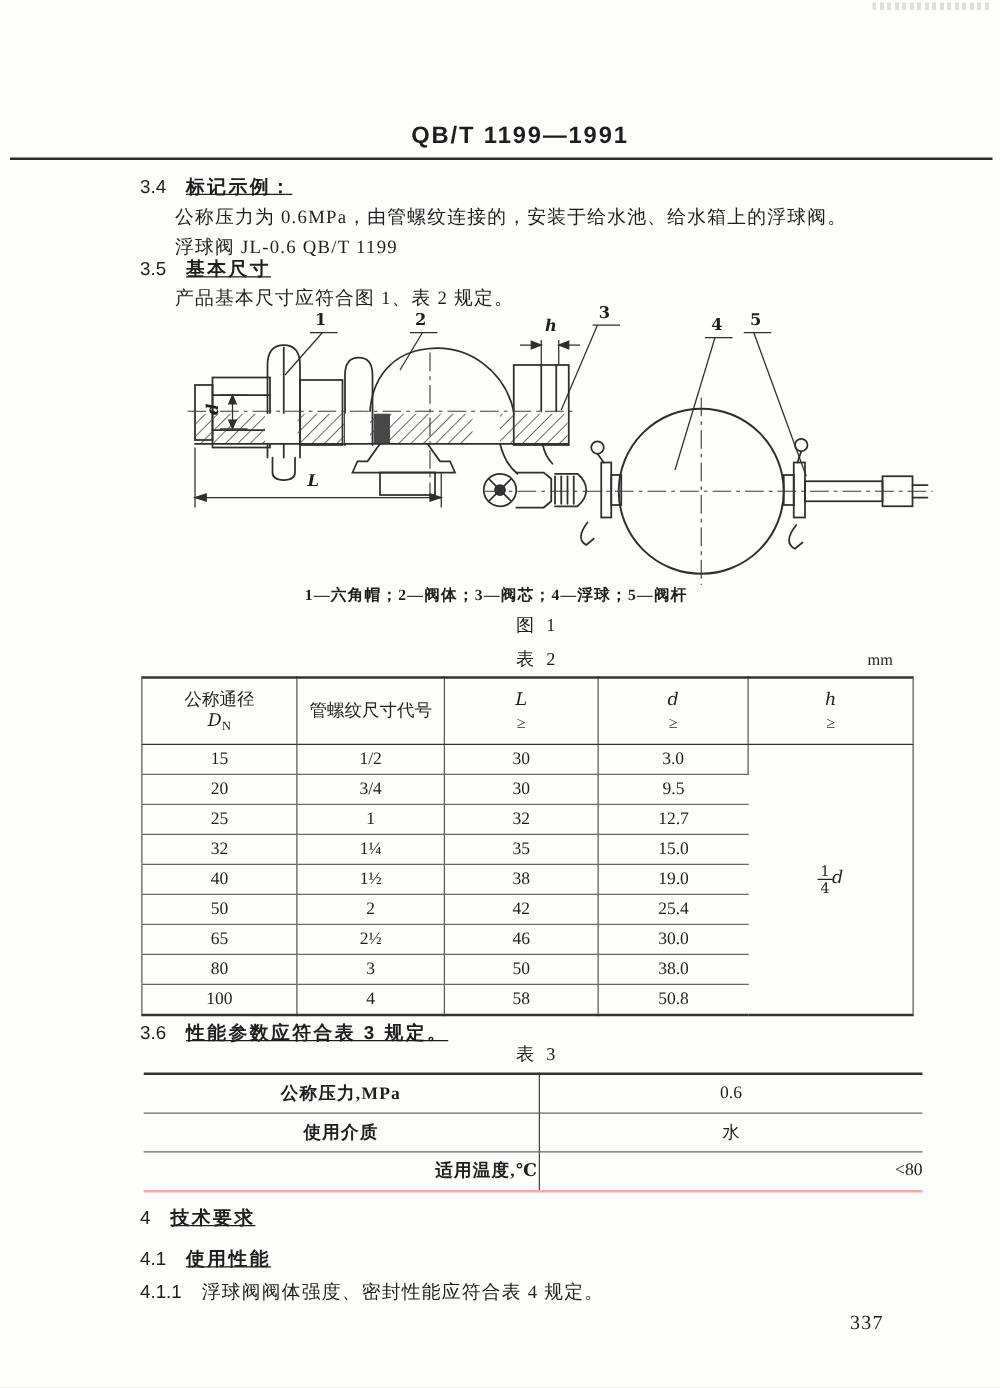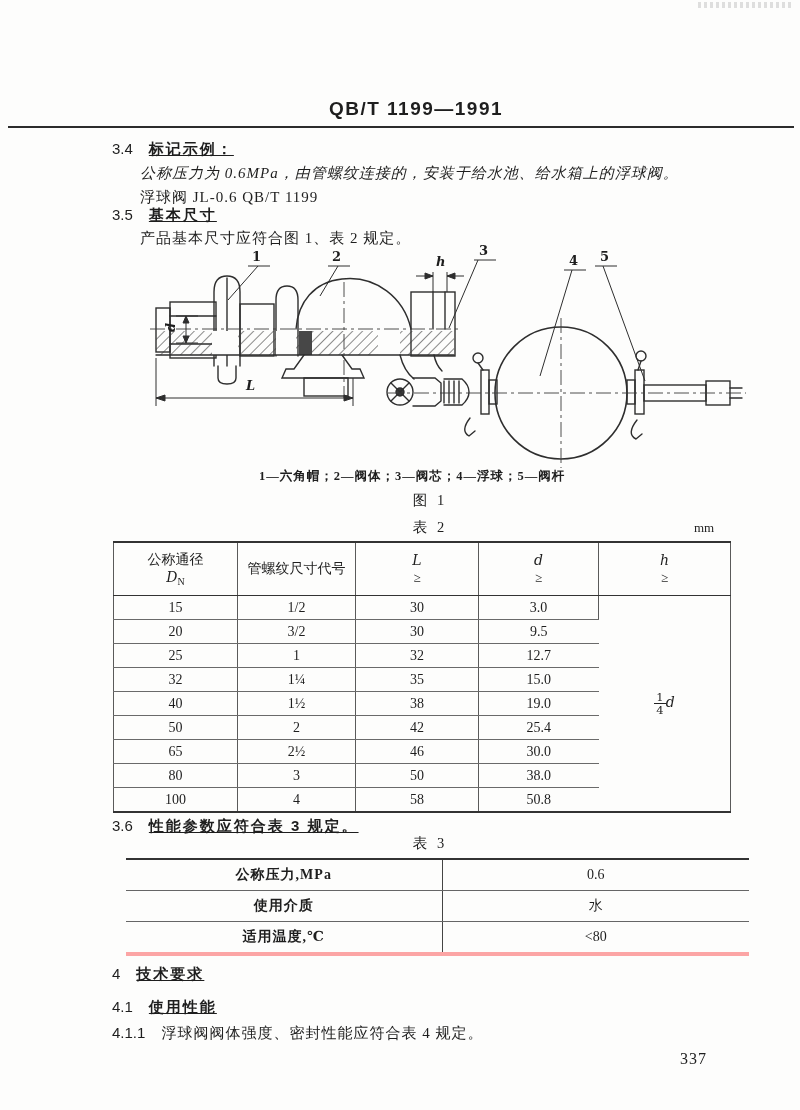--- a/index.html
+++ b/index.html
@@ -19,21 +19,21 @@
   
   .secline{position:absolute;left:112px;font-size:15px;white-space:nowrap;}
   .secnum{font-family:"Liberation Sans","DejaVu Sans",sans-serif;font-weight:normal;margin-right:16px;}
   .sechead{font-family:"Liberation Sans","DejaVu Sans",sans-serif;font-weight:bold;letter-spacing:2px;text-decoration:underline;}
   .body-line{position:absolute;left:140px;font-size:15px;letter-spacing:1px;white-space:nowrap;}
   
   #figure{position:absolute;left:148px;top:248px;width:620px;height:222px;}
   #figure svg{position:absolute;left:0;top:0;}
   .callout{position:absolute;font-family:"DejaVu Serif",serif;font-weight:bold;font-size:13px;}
   .dimlab{position:absolute;font-family:"DejaVu Serif",serif;font-style:italic;font-weight:bold;font-size:13px;}
-  #fig-caption{position:absolute;left:107px;top:468px;width:610px;text-align:center;
+  #fig-caption{position:absolute;left:92px;top:468px;width:610px;text-align:center;
                font-size:12.5px;font-weight:bold;letter-spacing:1px;}
   .center-label{position:absolute;left:130px;width:600px;text-align:center;font-size:14.5px;letter-spacing:3px;}
   
   #mm-label{position:absolute;left:694px;top:520px;font-size:13px;}
   table{border-collapse:collapse;table-layout:fixed;}
   #table2{position:absolute;left:113px;top:541px;width:617px;
           border-top:2px solid #333;border-bottom:2px solid #333;
           border-left:1px solid #5a5a5a;border-right:1px solid #5a5a5a;}
   #table2 th,#table2 td{border-right:1px solid #5a5a5a;border-bottom:1px solid #6a6a6a;
           text-align:center;vertical-align:middle;font-weight:normal;font-size:14px;padding:0;}
@@ -43,42 +43,42 @@
   #table2 th:last-child,#table2 td:last-child{border-right:none;}
   .sym{font-family:"DejaVu Serif",serif;font-style:italic;font-size:14px;}
   .sub{font-size:10px;vertical-align:-3px;font-style:normal;}
   .ge{display:block;font-size:13px;margin-top:1px;}
   .hcell{vertical-align:middle;}
   .vfrac{display:inline-block;text-align:center;vertical-align:middle;font-size:11.5px;line-height:1.05;
          font-family:"DejaVu Serif",serif;}
   .vfrac .num{display:block;border-bottom:1px solid #222;padding:0 2px;}
   .vfrac .den{display:block;}
   
-  #table3{position:absolute;left:126px;top:858px;width:623px;
-          border-top:2px solid #333;border-bottom:4px solid #fca5a5;}
+  #table3{position:absolute;left:115px;top:858px;width:623px;
+          border-top:2px solid #333;border-bottom:2px solid #fca5a5;}
   #table3 td{height:30px;text-align:center;font-size:14px;border-bottom:1px solid #666;padding:0;}
-  #table3 tr:last-child td{border-bottom:none;}
+  #table3 tr:last-child td{border-bottom:none;text-align:right;}
   #table3 td.lab{border-right:1px solid #444;font-weight:bold;letter-spacing:1px;}
   #page-num{position:absolute;left:680px;top:1050px;font-size:16px;letter-spacing:1px;}
 </style>
 </head>
 <body>
 
 <div id="page">
 
   <div id="scan-artifact"></div>
 
   <div class="content">
     <div id="std-code">QB/T 1199—1991</div>
     <div id="header-rule"></div>
 
     <div class="secline" style="top:140px;">
       <span class="secnum">3.4</span><span class="sechead">标记示例：</span>
     </div>
-    <div class="body-line" style="top:164px;font-style:italic;">公称压力为 0.6MPa，由管螺纹连接的，安装于给水池、给水箱上的浮球阀。</div>
+    <div class="body-line" style="top:164px;">公称压力为 0.6MPa，由管螺纹连接的，安装于给水池、给水箱上的浮球阀。</div>
     <div class="body-line" style="top:188px;">浮球阀 JL-0.6 QB/T 1199</div>
 
     <div class="secline" style="top:206px;">
       <span class="secnum">3.5</span><span class="sechead">基本尺寸</span>
     </div>
     <div class="body-line" style="top:229px;">产品基本尺寸应符合图 1、表 2 规定。</div>
 
     <div id="figure">
       <svg width="620" height="222" viewBox="0 0 620 222">
         <defs>
@@ -228,21 +228,21 @@
         <td>15</td>
         <td>1/2</td>
         <td>30</td>
         <td>3.0</td>
         <td class="hcell" rowspan="9">
           <span class="vfrac"><span class="num">1</span><span class="den">4</span></span><span class="sym">d</span>
         </td>
       </tr>
       <tr>
             <td>20</td>
-            <td>3/2</td>
+            <td>3/4</td>
             <td>30</td>
             <td>9.5</td>
           </tr>
       <tr>
             <td>25</td>
             <td>1</td>
             <td>32</td>
             <td>12.7</td>
           </tr>
       <tr>

